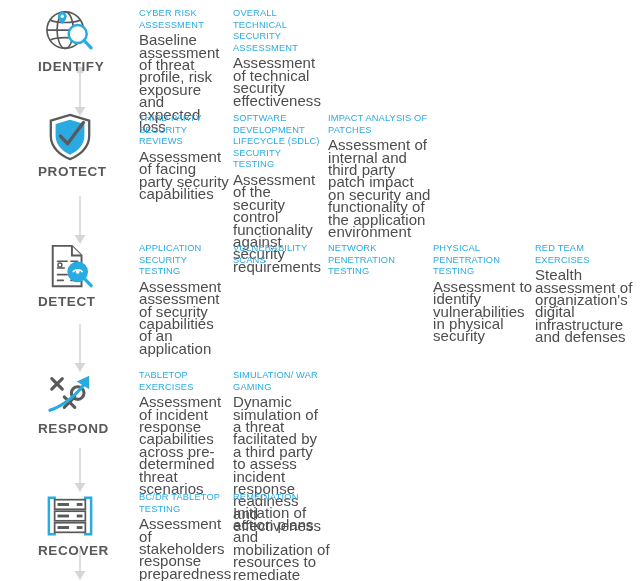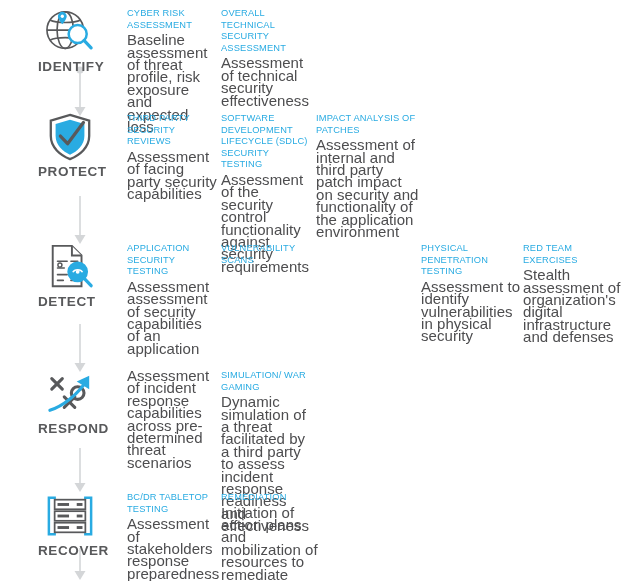--- a/index.html
+++ b/index.html
@@ -20,21 +20,21 @@
     display:flex;flex-direction:column;align-items:flex-start;
   }
   .icon-box{width:64px;height:48px;display:block;}
   .stage-label{
     font-size:13.5px;font-weight:bold;color:#58595b;
     letter-spacing:0.6px;margin-top:3px;white-space:nowrap;
     text-align:center;
   }
 
   .cols{position:absolute;top:0;left:0;width:640px;}
-  .col{position:absolute;top:0;}
+  .col{position:absolute;top:0;margin-left:12px;}
   .col-title{
     color:#29abe2;font-size:9.3px;line-height:11.6px;
     letter-spacing:0.15px;margin:0 0 3px 0;
   }
   .col-body{
     color:#4d4d4f;font-size:15px;line-height:12.4px;
     letter-spacing:0.05px;margin:0;
   }
 
   .connector{position:absolute;left:0;}
@@ -153,20 +153,21 @@
 
     <div class="cols">
       <div class="col" style="left:127px;width:90px;">
         <p class="col-title">APPLICATION SECURITY TESTING</p>
         <p class="col-body">Assessment assessment of security capabilities of an application</p>
       </div>
       <div class="col" style="left:221px;width:92px;">
         <p class="col-title">VULNERABILITY SCANS</p>
       </div>
       <div class="col" style="left:316px;width:100px;">
+        <p class="col-title">NETWORK PENETRATION TESTING</p>
       </div>
       <div class="col" style="left:421px;width:100px;">
         <p class="col-title">PHYSICAL PENETRATION TESTING</p>
         <p class="col-body">Assessment to identify vulnerabilities in physical security</p>
       </div>
       <div class="col" style="left:523px;width:100px;">
         <p class="col-title">RED TEAM EXERCISES</p>
         <p class="col-body">Stealth assessment of organization's digital infrastructure and defenses</p>
       </div>
     </div>
@@ -183,20 +184,21 @@
         </g>
         <circle cx="40" cy="24" r="6.6" fill="none" stroke="#58595b" stroke-width="3.2"></circle>
         <path d="M11 42 C24 38, 40 26, 50 10" fill="none" stroke="#29abe2" stroke-width="3.2" stroke-linecap="round"></path>
         <polygon points="52,6 52,20 39,12" fill="#29abe2"></polygon>
       </svg>
       <div class="stage-label">RESPOND</div>
     </div>
 
     <div class="cols">
       <div class="col" style="left:127px;width:92px;">
+        <p class="col-title">TABLETOP EXERCISES</p>
         <p class="col-body">Assessment of incident response capabilities across pre-determined threat scenarios</p>
       </div>
       <div class="col" style="left:221px;width:92px;">
         <p class="col-title">SIMULATION/ WAR GAMING</p>
         <p class="col-body">Dynamic simulation of a threat facilitated by a third party to assess incident response readiness and effectiveness</p>
       </div>
     </div>
   </div>
 
   <div class="stage" style="top:492px;">

